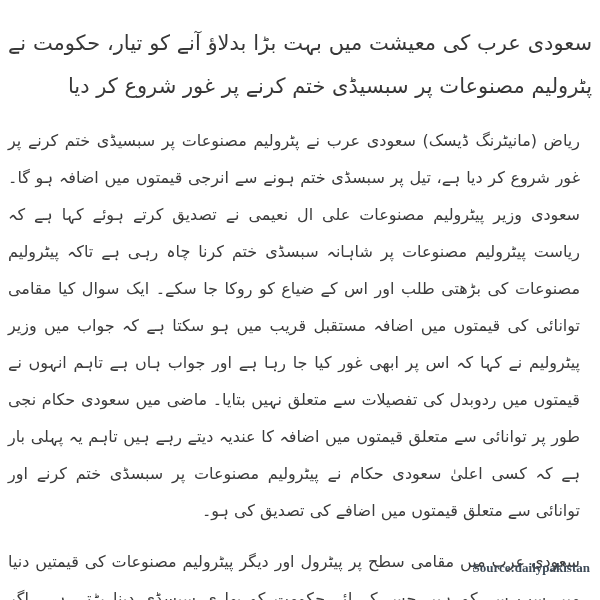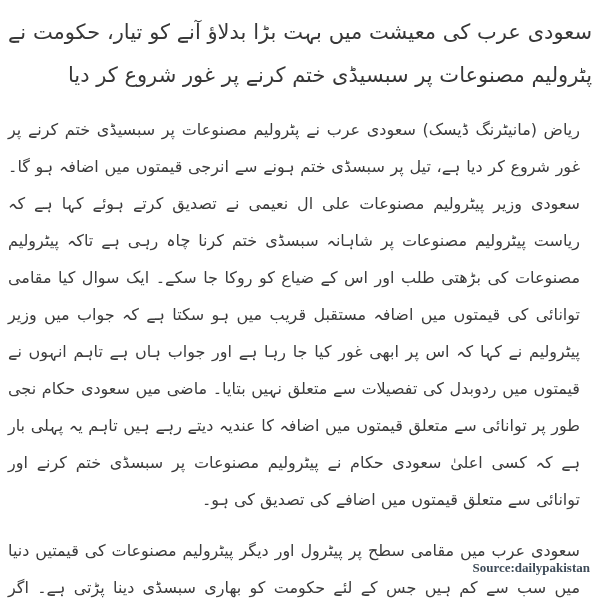--- a/index.html
+++ b/index.html
@@ -10,21 +10,21 @@
   body {
     width: 600px;
     height: 600px;
     position: relative;
     overflow: hidden;
     font-family: "DejaVu Sans", sans-serif;
   }
   .page {
     position: absolute;
     inset: 0;
-    padding: 9px 8px;
+    padding: 20px 8px;
     box-sizing: border-box;
     direction: rtl;
     color: #3c3c3c;
   }
   .headline {
     margin: 0 0 14px 0;
     padding: 2px 0 0 0;
     font-size: 21px;
     font-weight: normal;
     line-height: 43px;

